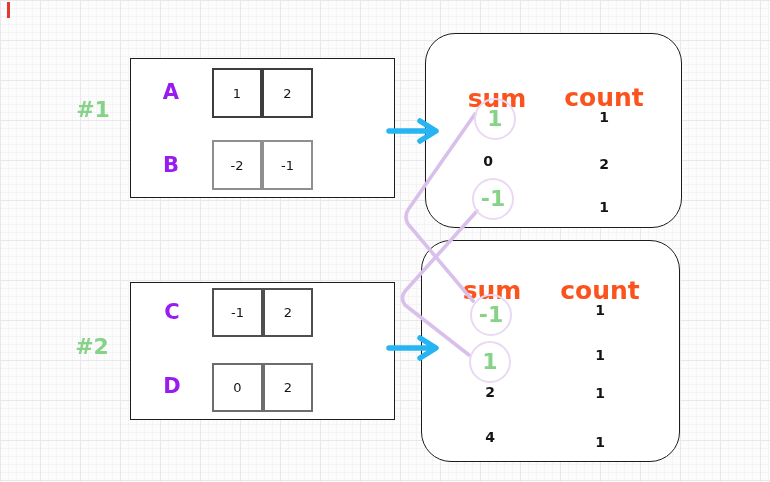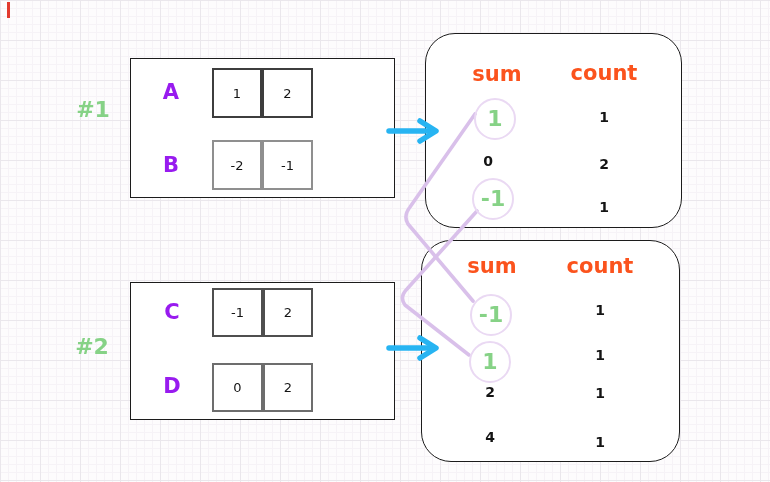--- a/index.html
+++ b/index.html
@@ -24,21 +24,21 @@
   .obox{position:absolute;background:#ffffff;border:1.6px solid #1c1c1c;box-sizing:border-box;}
   .panel{position:absolute;background:#ffffff;border:1.6px solid #1c1c1c;border-radius:30px;box-sizing:border-box;}
   .glabel{font-size:22px;font-weight:600;color:var(--green);}
   .rowletter{font-size:21px;font-weight:600;color:var(--purple);}
   .cell{position:absolute;background:#fff;box-sizing:border-box;display:flex;align-items:center;justify-content:center;
         font-size:13px;color:#141414;}
   .cell.bdark{border:2px solid #3d3d3d;}
   .cell.bgray{border:2px solid #8f8f8f;}
   .cell.bmid{border:2px solid #4f4f4f;}
   .cell.bmid2{border:2px solid #6d6d6d;}
-  .hdr{font-size:21px;font-weight:600;color:var(--orange);}
+  .hdr{font-size:25px;font-weight:600;color:var(--orange);margin-top:24px;}
   .val{font-size:14px;font-weight:600;color:#141414;}
   .hl-circle{position:absolute;transform:translate(-50%,-50%);width:42px;height:42px;border-radius:50%;
              border:2px solid var(--circle);display:flex;align-items:center;justify-content:center;
              box-sizing:border-box;z-index:4;}
   .hl-num{font-size:22px;font-weight:600;color:var(--green);line-height:1;}
   svg.overlay{position:absolute;left:0;top:0;z-index:3;pointer-events:none;}
 </style>
 </head>
 <body>
 

